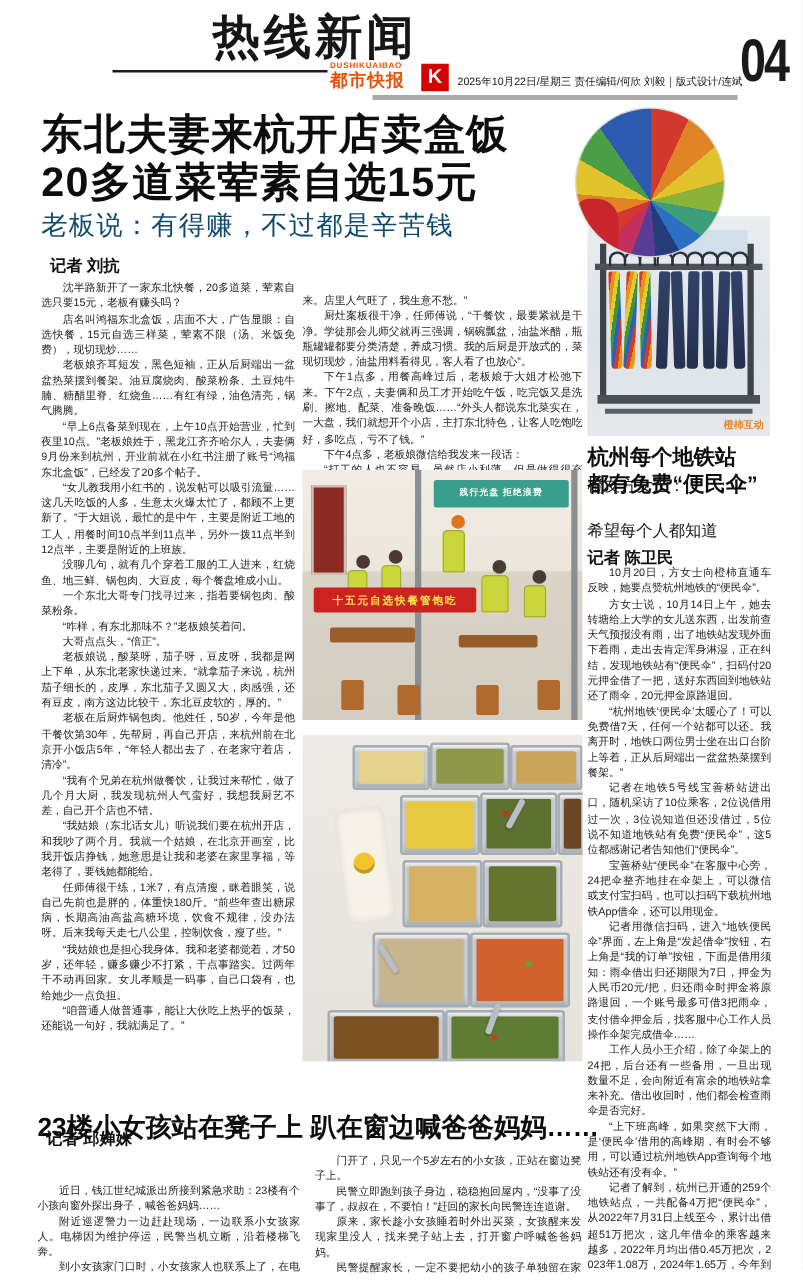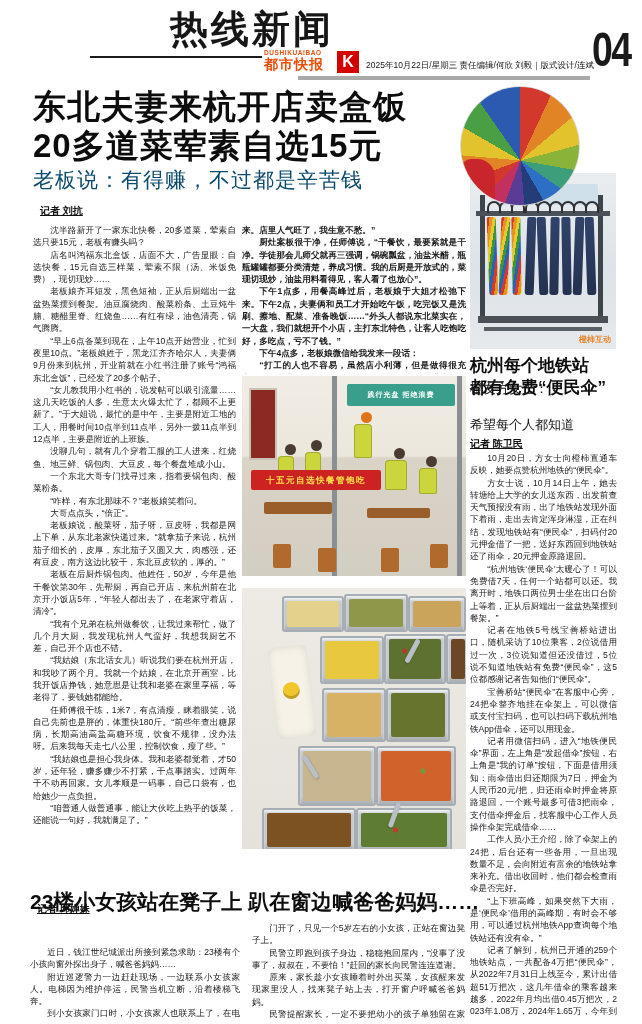--- a/index.html
+++ b/index.html
@@ -22,21 +22,21 @@
     color:#fff; font-weight:900; font-size:16px; text-align:center; line-height:22px; }
   .dateline { left:366px; top:60px; font-size:8.5px; color:#161616; }
   .gray-bar { left:298px; top:76px; width:292px; height:4px; background:#a9a9a9; }
   .page-number { left:592px; top:22px; font-size:48px; font-weight:800;
     color:#1a1a1a; transform:scaleX(0.78); transform-origin:left top; letter-spacing:-2px; }
 
   
   .main-h1 { left:33px; width:432px; font-size:33px; line-height:38px; font-weight:800;
     color:#0d0d0d; letter-spacing:1px; white-space:nowrap; }
   .main-sub { left:33px; top:166px; font-size:21px; font-weight:400; color:#0c4a6e; letter-spacing:1px; }
-  .byline { font-size:10px; font-weight:600; color:#111;text-decoration:underline; }
+  .byline { font-size:13px; font-weight:600; color:#111; }
 
   
   .bodytext { font-size:8.6px; line-height:12.3px; text-align:justify;
     color:#1a1a1a; overflow:hidden; word-break:break-all; }
   .bodytext p { margin:0; text-indent:2em; }
   .first-noindent p:first-child { text-indent:0; }
 
   
   .umb-h { left:470px; width:150px; font-size:17px; font-weight:800; color:#0d0d0d; white-space:nowrap; }
   .umb-sub { left:470px; width:150px; font-size:13px; font-weight:400; color:#161616; }
@@ -131,21 +131,21 @@
       <p>“咋样，有东北那味不？”老板娘笑着问。</p>
       <p>大哥点点头，“倍正”。</p>
       <p>老板娘说，酸菜呀，茄子呀，豆皮呀，我都是网上下单，从东北老家快递过来。“就拿茄子来说，杭州茄子细长的，皮厚，东北茄子又圆又大，肉感强，还有豆皮，南方这边比较干，东北豆皮软的，厚的。”</p>
       <p>老板在后厨炸锅包肉。他姓任，50岁，今年是他干餐饮第30年，先帮厨，再自己开店，来杭州前在北京开小饭店5年，“年轻人都出去了，在老家守着店，清冷”。</p>
       <p>“我有个兄弟在杭州做餐饮，让我过来帮忙，做了几个月大厨，我发现杭州人气蛮好，我想我厨艺不差，自己开个店也不错。</p>
       <p>“我姑娘（东北话女儿）听说我们要在杭州开店，和我吵了两个月。我就一个姑娘，在北京开画室，比我开饭店挣钱，她意思是让我和老婆在家里享福，等老得了，要钱她都能给。</p>
       <p>任师傅很干练，1米7，有点清瘦，眯着眼笑，说自己先前也是胖的，体重快180斤。“前些年查出糖尿病，长期高油高盐高糖环境，饮食不规律，没办法呀。后来我每天走七八公里，控制饮食，瘦了些。”</p>
       <p>“我姑娘也是担心我身体。我和老婆都觉着，才50岁，还年轻，赚多赚少不打紧，干点事踏实。过两年干不动再回家。女儿孝顺是一码事，自己口袋有，也给她少一点负担。</p>
       <p>“咱普通人做普通事，能让大伙吃上热乎的饭菜，还能说一句好，我就满足了。”</p>
     </div>
-  <div class="abs bodytext first-noindent" style="left:242px; top:224px; width:224px; height:150px;font-weight:bold;">
+  <div class="abs bodytext first-noindent" style="left:242px; top:234px; width:224px; height:150px;">
       <p>来。店里人气旺了，我生意不愁。”</p>
       <p>厨灶案板很干净，任师傅说，“干餐饮，最要紧就是干净。学徒那会儿师父就再三强调，锅碗瓢盆，油盐米醋，瓶瓶罐罐都要分类清楚，养成习惯。我的后厨是开放式的，菜现切现炒，油盐用料看得见，客人看了也放心”。</p>
       <p>下午1点多，用餐高峰过后，老板娘于大姐才松弛下来。下午2点，夫妻俩和员工才开始吃午饭，吃完饭又是洗刷、擦地、配菜、准备晚饭……“外头人都说东北菜实在，一大盘，我们就想开个小店，主打东北特色，让客人吃饱吃好，多吃点，亏不了钱。”</p>
       <p>下午4点多，老板娘微信给我发来一段话：</p>
       <p>“打工的人也不容易，虽然店小利薄，但是做得很充实，自己有事做，有收入，不给子女负担，我们很满意现在的生活，哈哈哈。”</p>
     </div>
 
   <div class="abs photo photo1">
     <div class="p1-sign">践行光盘 拒绝浪费</div>
     <div class="p1-board"></div>

